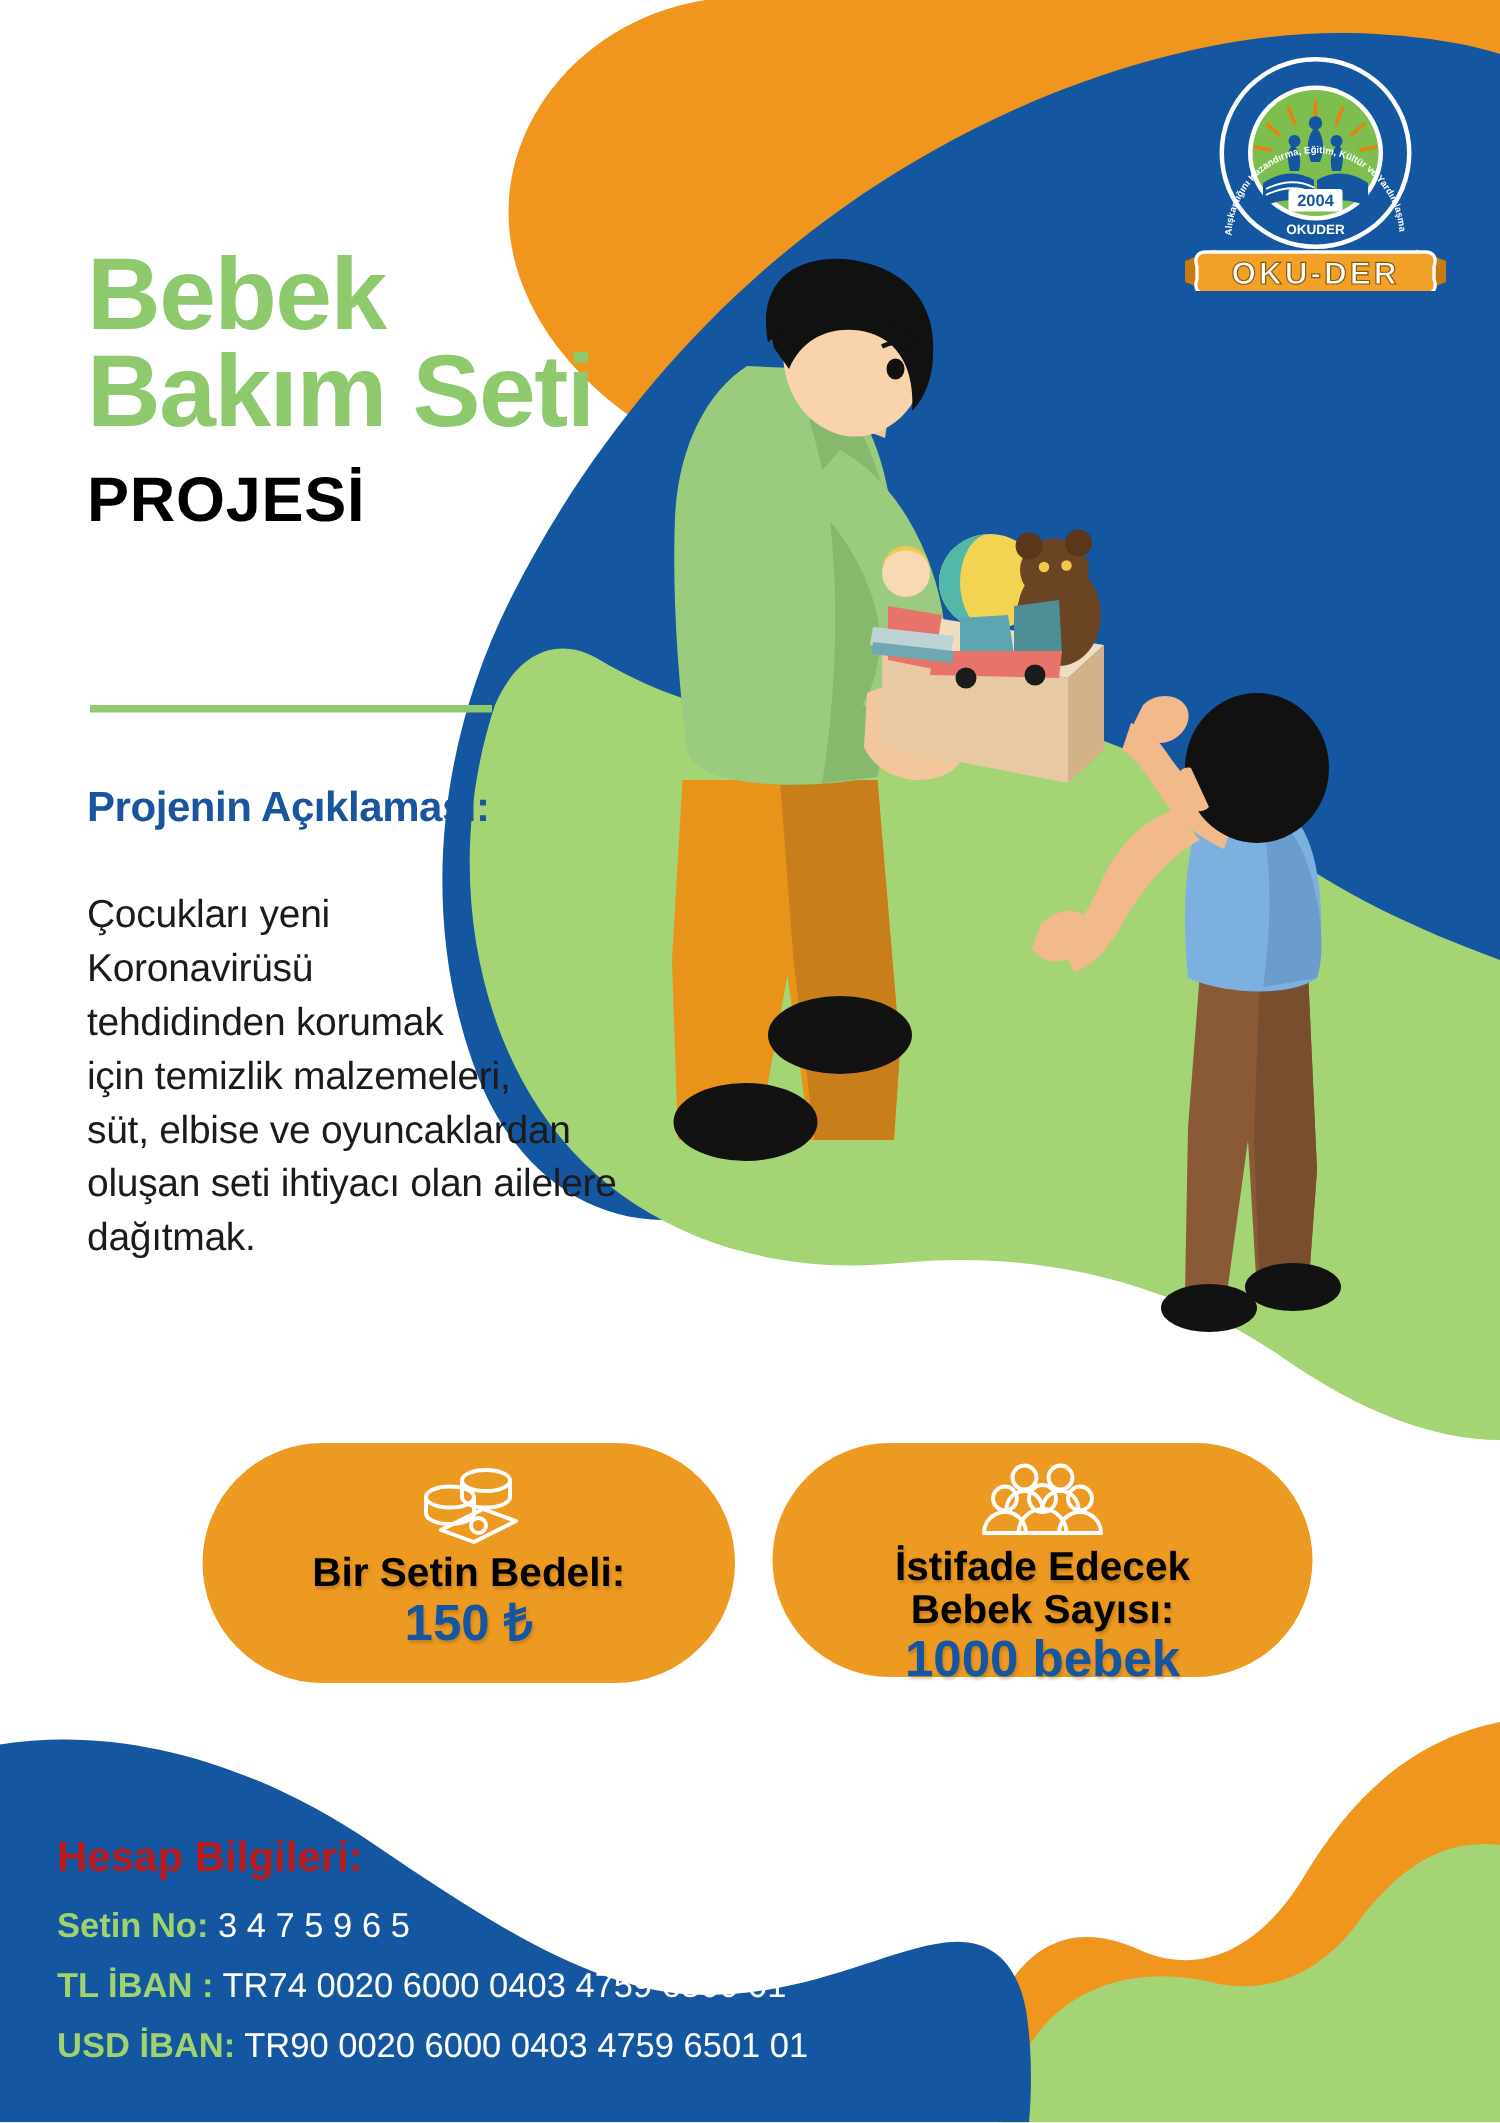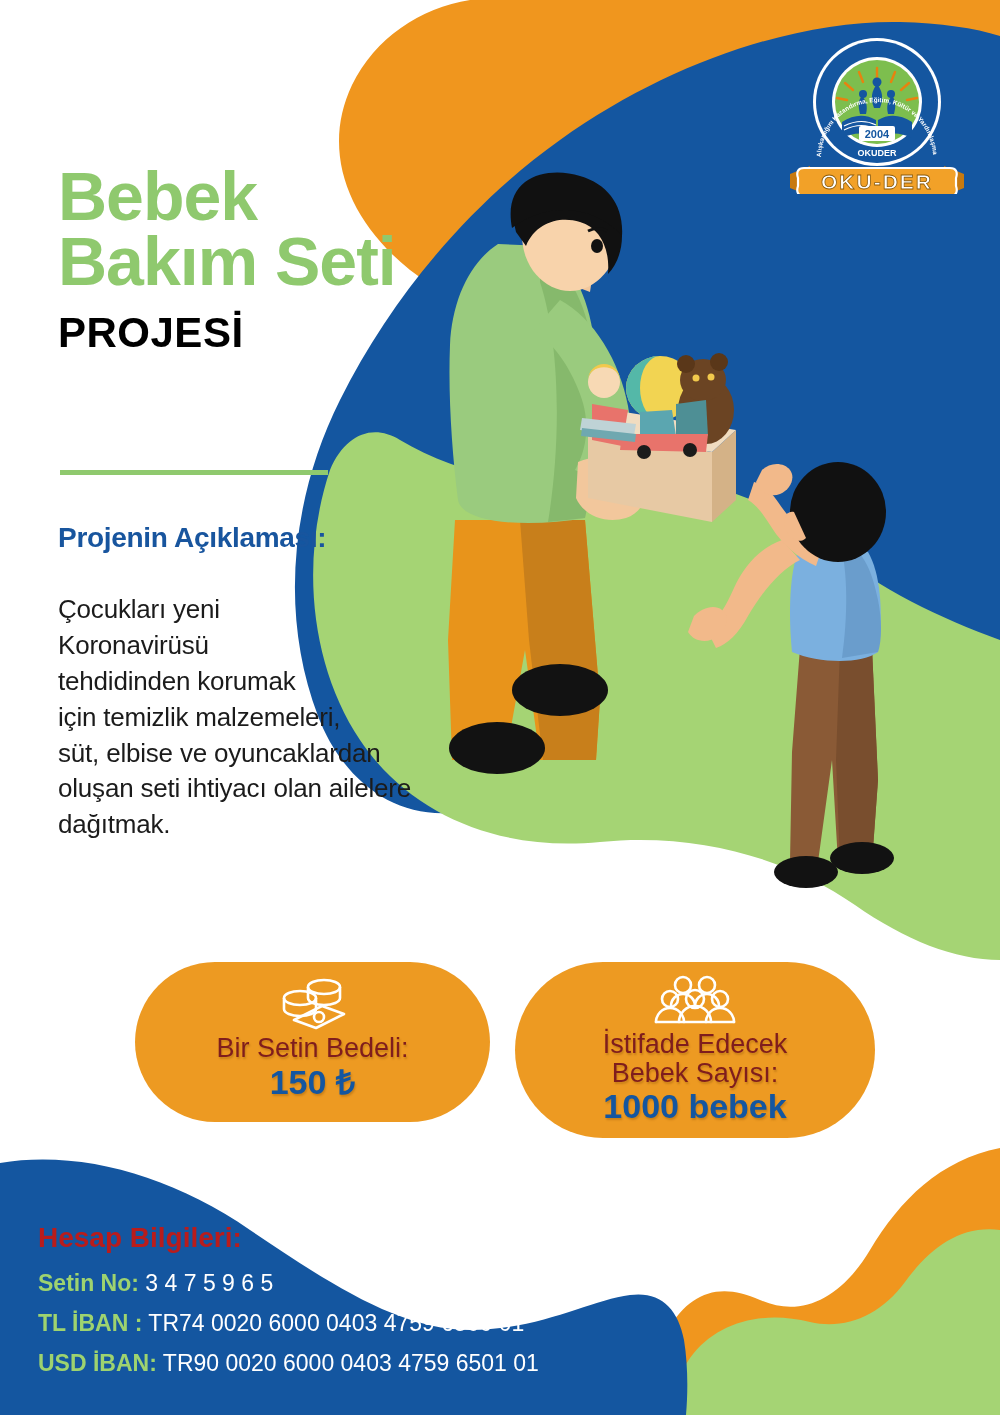--- a/index.html
+++ b/index.html
@@ -98,32 +98,32 @@
     left: 135px;
     top: 962px;
     width: 355px;
     height: 160px;
     padding-top: 14px;
   }
   .badge-count {
     left: 515px;
     top: 962px;
     width: 360px;
-    height: 176px;
+    height: 156px;
     padding-top: 10px;
   }
   .badge-icon {
     height: 56px;
     display: flex;
     align-items: center;
     justify-content: center;
   }
   .badge-label {
-    color: #7f1d1d;
-    font-weight: normal;
+    color: #000000;
+    font-weight: bold;
     font-size: 27px;
     text-align: center;
     line-height: 1.06;
     text-shadow: 1px 2px 2px rgba(120,70,0,0.32);
     white-space: pre-line;
     margin-top: 2px;
   }
   .badge-value {
     color: #1456A0;
     font-weight: bold;

